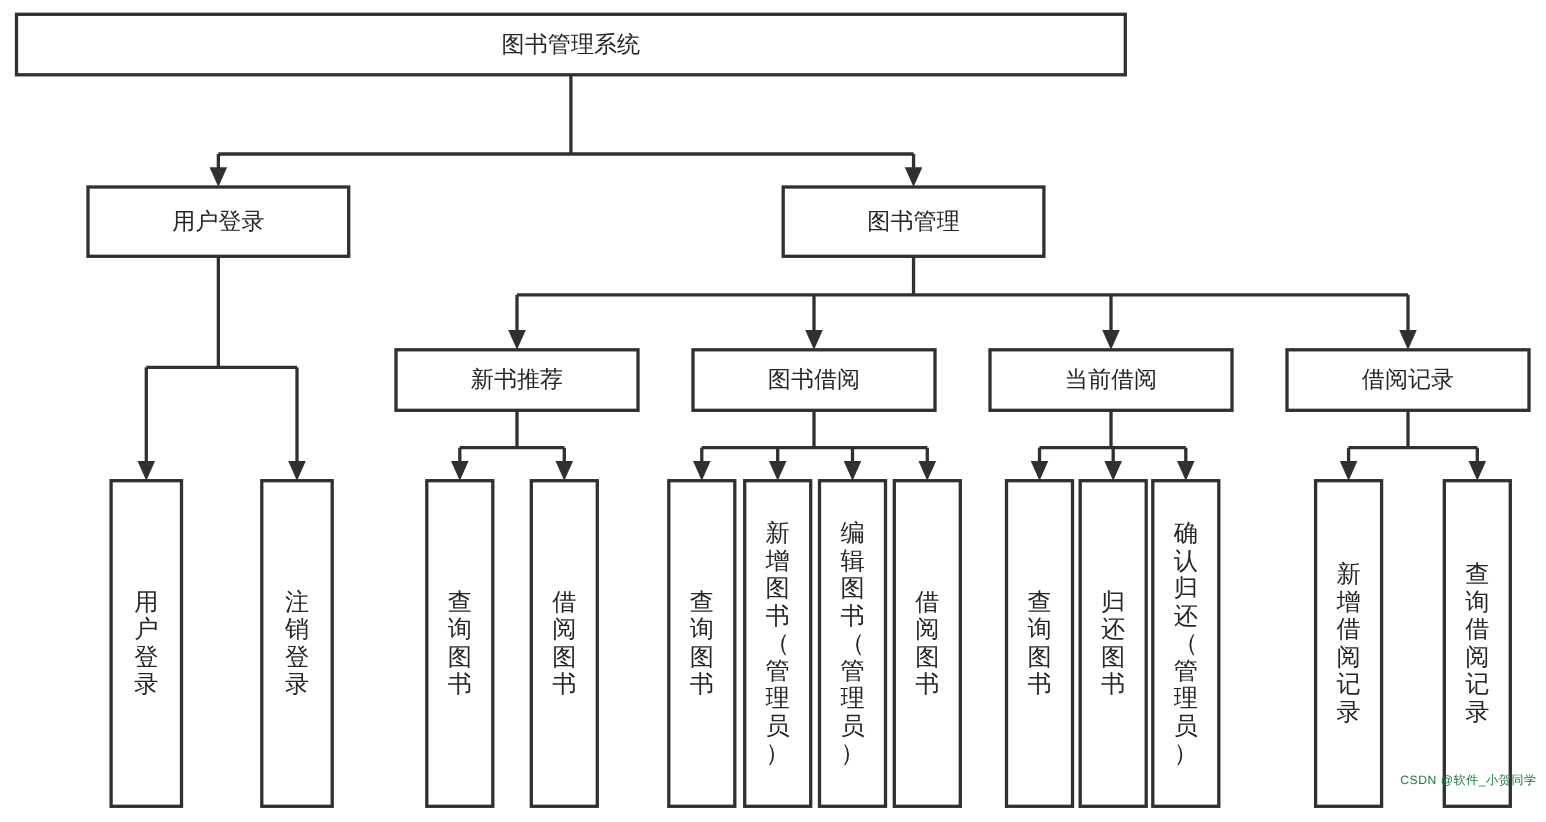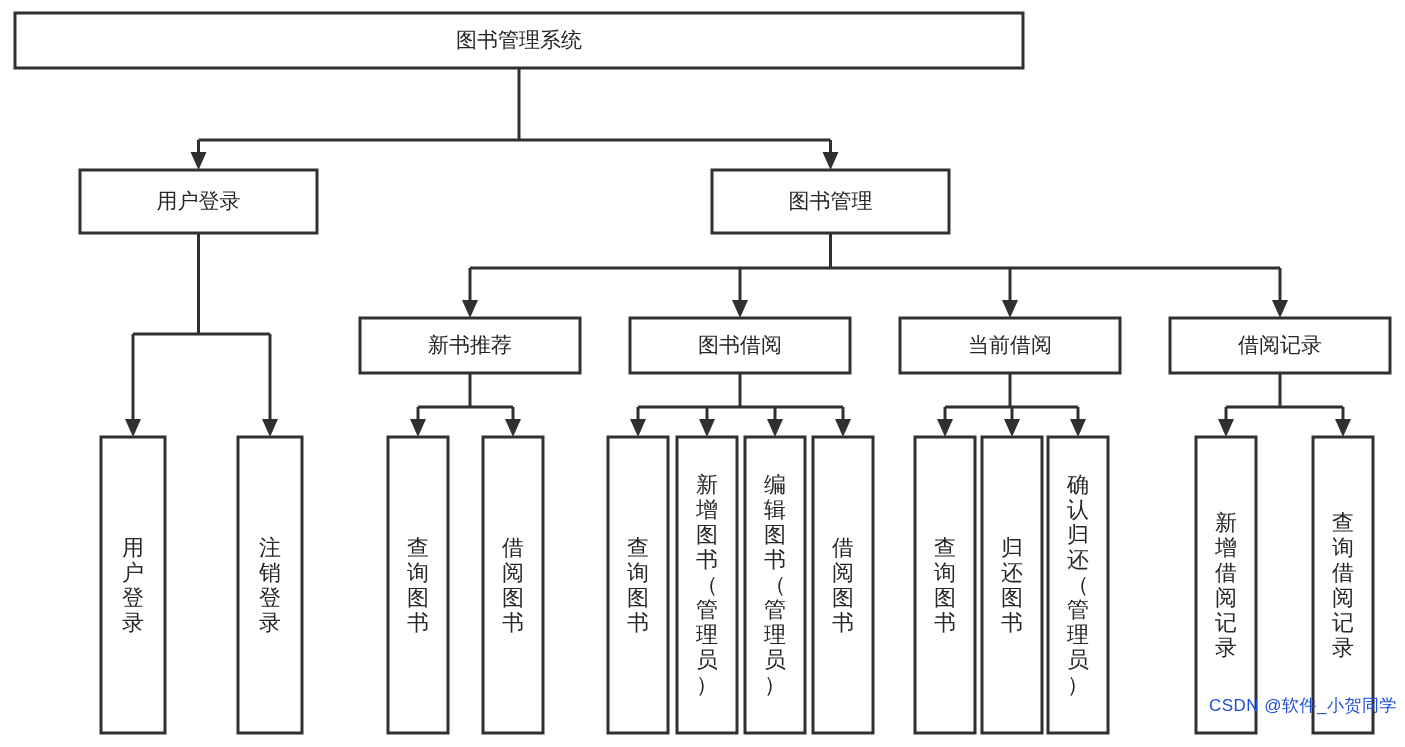--- a/index.html
+++ b/index.html
@@ -52,22 +52,22 @@
   }
   .arrow-head {
     fill: #303030;
     stroke: none;
   }
   .watermark {
     position: absolute;
     right: 8px;
     bottom: 4px;
     font-family: "Liberation Sans", "DejaVu Sans", sans-serif;
-    font-size: 17px;
-    color: #1d4ed8;
+    font-size: 11px;
+    color: #15803d;
     letter-spacing: 0.5px;
     white-space: nowrap;
     pointer-events: none;
   }
 </style>
 </head>
 <body>
 
 <div id="diagram-root">
   <svg class="diagram-canvas" viewBox="0 0 1405 747">

